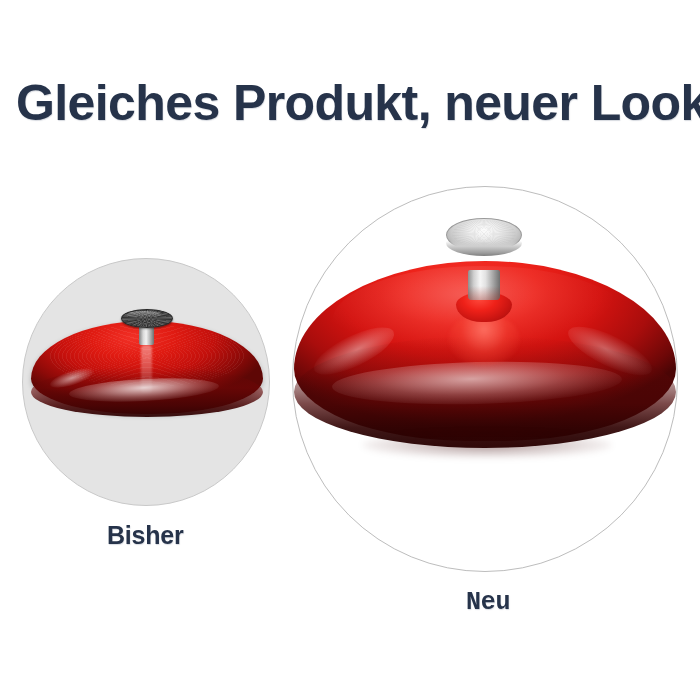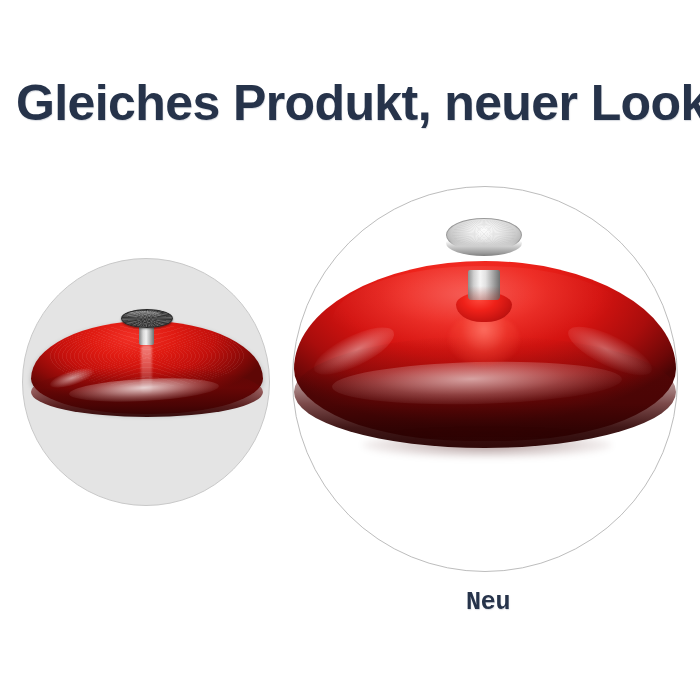--- a/index.html
+++ b/index.html
@@ -365,20 +365,21 @@
       <div id="old-rim"></div>
       <div id="old-stem-reflect"></div>
       <div id="old-gloss"></div>
       <div id="old-gloss2"></div>
       <div id="old-knob-stem"></div>
       <div id="old-knob-cap"></div>
       <div id="old-knob-cap-gloss"></div>
     </div>
   </div>
 
+  <div class="caption" id="caption-old">Bisher</div>
 
   <div class="circle" id="circle-new"></div>
 
   <div id="product-new">
     <div id="new-dome"></div>
     <div id="new-topsheen"></div>
     <div id="new-rim"></div>
     <div id="new-shadow"></div>
     <div id="new-gloss"></div>
     <div id="new-gloss-left"></div>

